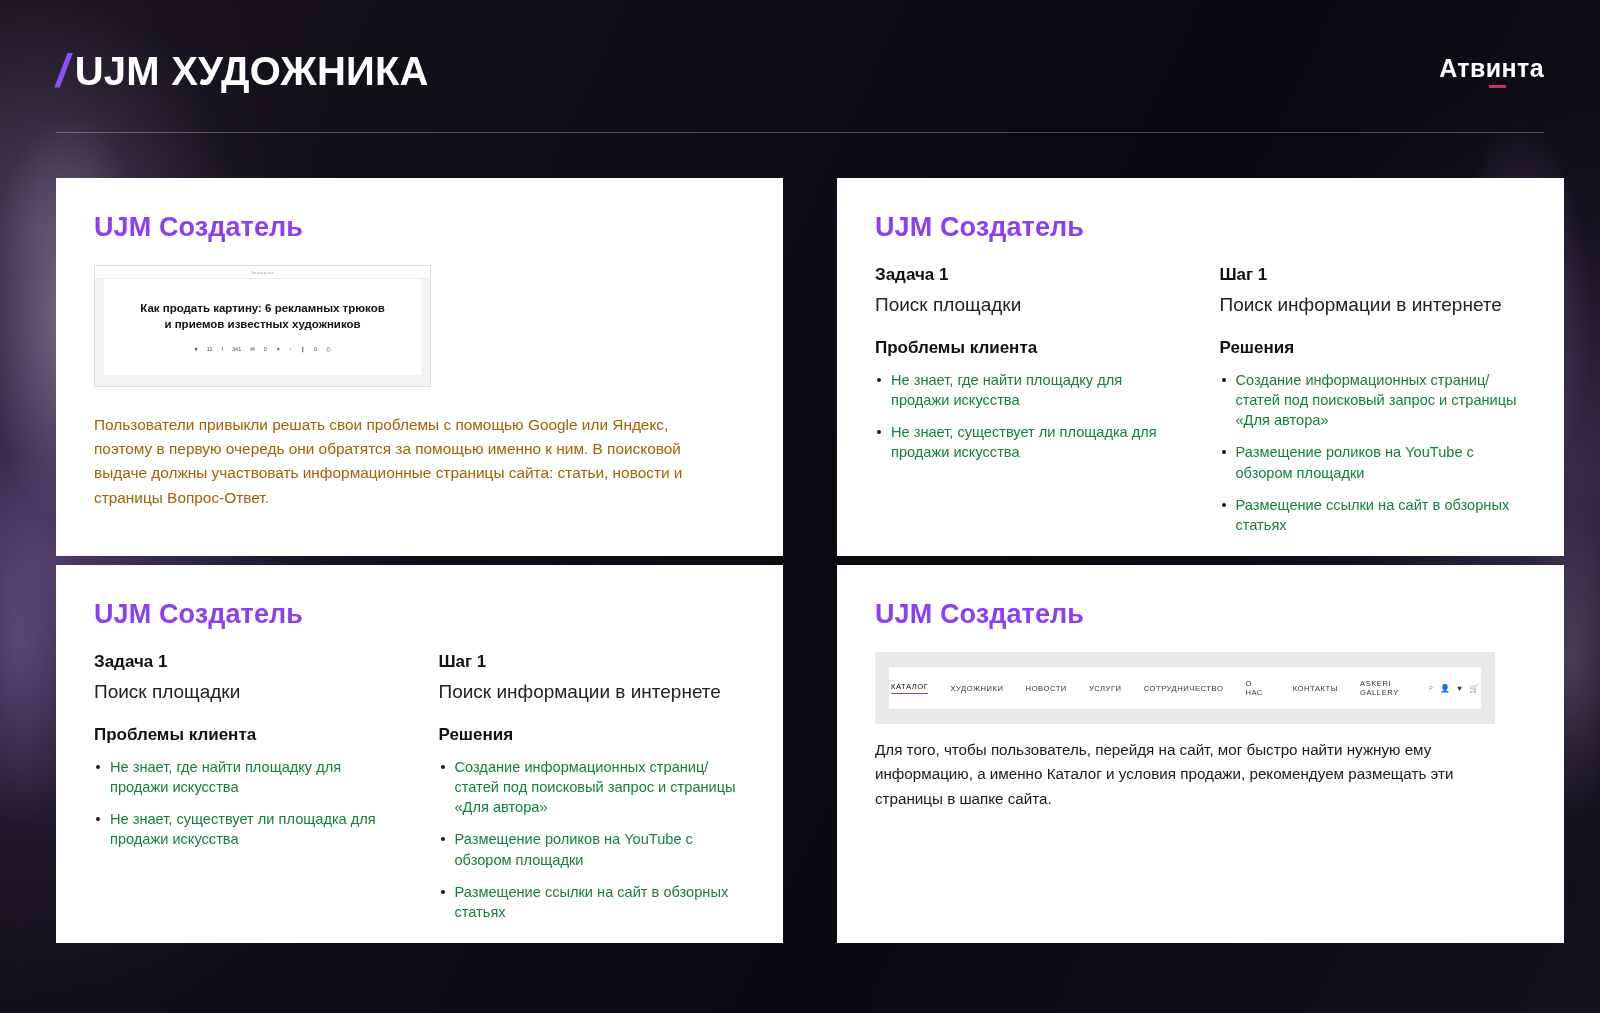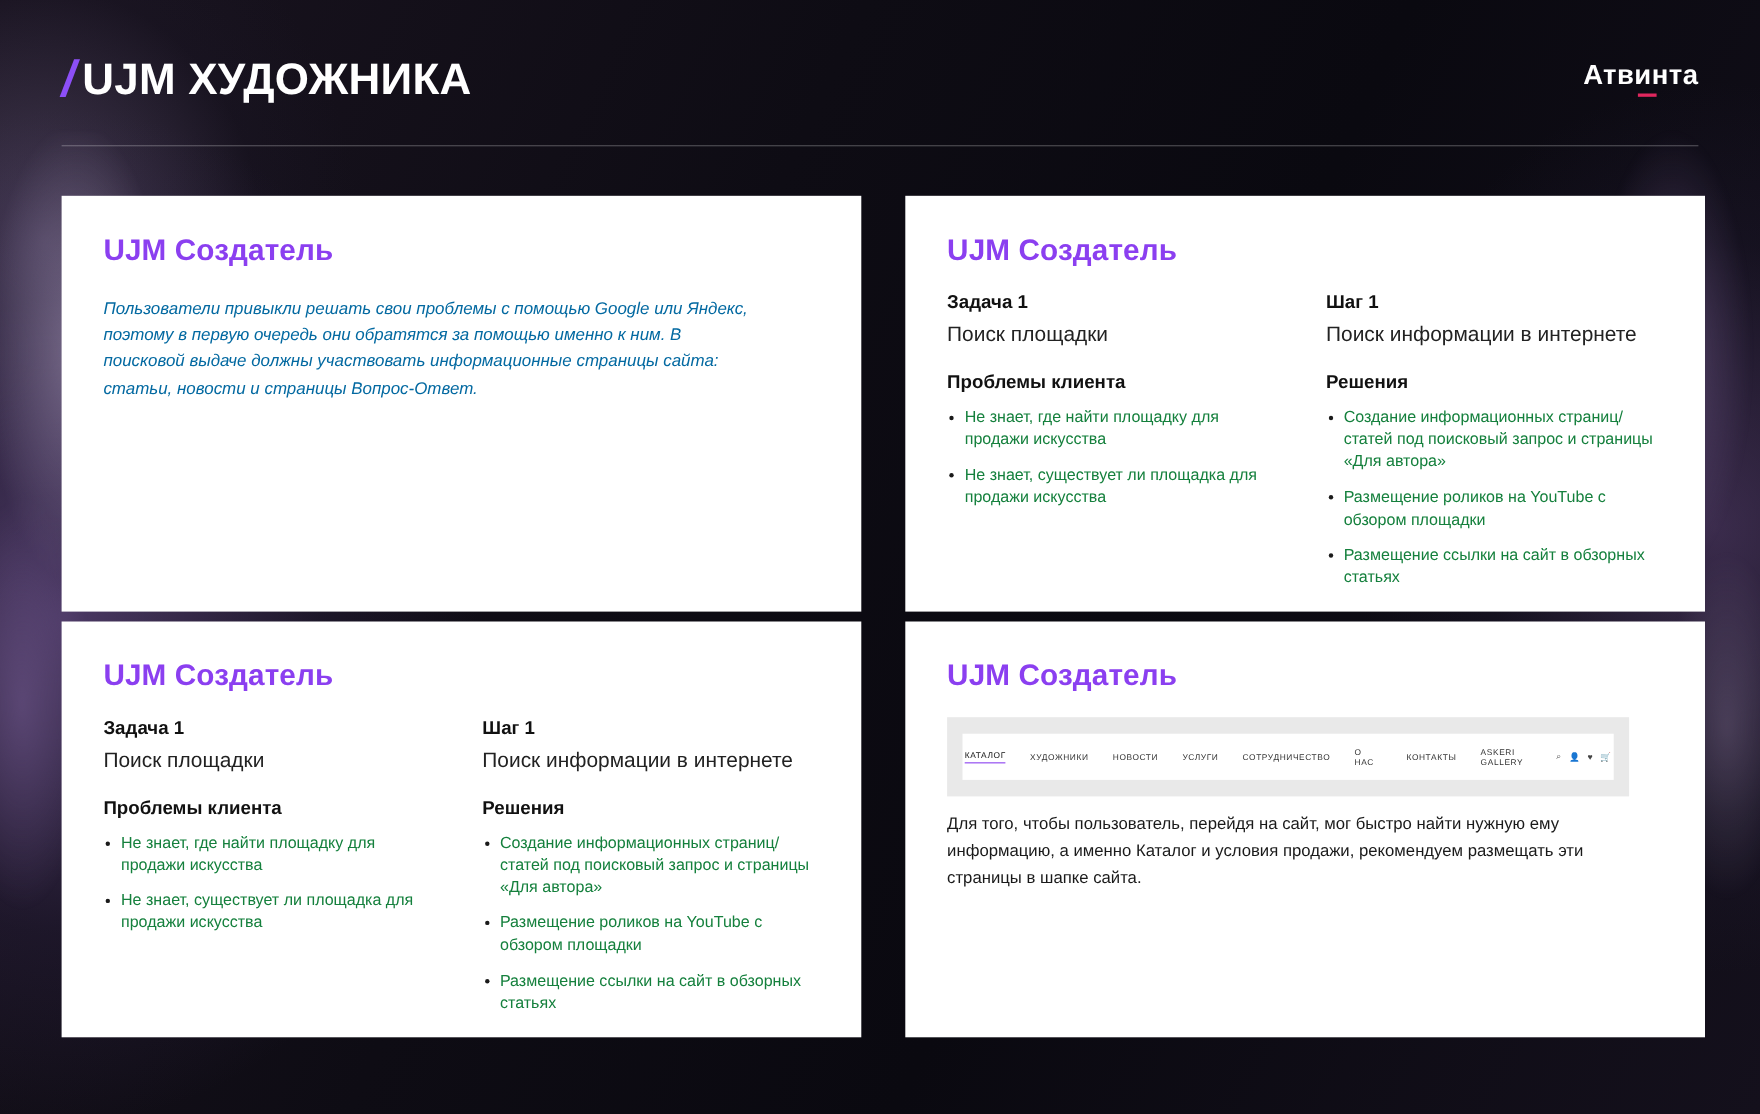--- a/index.html
+++ b/index.html
@@ -69,21 +69,21 @@
     height: 1px; background: rgba(255,255,255,0.28);
   }
 
   
   .grid {
     position: absolute; left: 56px; top: 178px;
     width: 1488px; height: 644px;
     display: grid;
     grid-template-columns: 727px 727px;
     grid-template-rows: 378px 378px;
-    gap: 9px 40px;
+    gap: 9px 54px;
   }
   .card {
     background: #ffffff;
     padding: 34px 38px 24px 38px;
     position: relative;
     overflow: hidden;
   }
   .card h2 {
     color: #8b3ff0;
     font-size: 27px;
@@ -115,23 +115,22 @@
   }
   .sc-icons {
     margin-top: 13px; display: flex; gap: 9px; align-items: center;
     font-size: 5.5px; color: #4a4a4a;
   }
   .sc-icons i { font-style: normal; display: inline-flex; align-items: center; gap: 2px; }
   .sc-icons .dot { color: #b0b0b0; }
 
   .paragraph {
     margin-top: 26px;
-    font-size: 15.4px; line-height: 1.57; color: #0369a1;
+    font-size: 15.4px; line-height: 1.57; color: #a16207;
     max-width: 600px;
-    font-style: italic;
   }
 
   
   .cols {
     display: grid; grid-template-columns: 1fr 1fr; gap: 0 38px;
     margin-top: 4px;
   }
   .col h3 {
     font-size: 17px; font-weight: 700; color: #111; margin-bottom: 9px;
   }
@@ -198,20 +197,41 @@
       <div class="logo-text">Атвинта</div>
       <div class="logo-underline"></div>
     </div>
   </div>
   <div class="header-rule"></div>
 
   <div class="grid">
 
     <div class="card">
       <h2>UJM Создатель</h2>
+      <div class="screenshot">
+        <div class="sc-top">
+          <span>Элитарное</span>
+        </div>
+        <div class="sc-body">
+          <div class="sc-headline">Как продать картину: 6 рекламных трюков и приемов известных художников</div>
+          <div class="sc-icons">
+            <i>♥</i>
+            <i>11</i>
+            <i>f</i>
+            <i>341</i>
+            <i>✉</i>
+            <i>0</i>
+            <i>✦</i>
+            <i class="dot">•</i>
+            <i>❙</i>
+            <i>0</i>
+            <i>⎙</i>
+          </div>
+        </div>
+      </div>
       <p class="paragraph">Пользователи привыкли решать свои проблемы с помощью Google или Яндекс, поэтому в первую очередь они обратятся за помощью именно к ним. В поисковой выдаче должны участвовать информационные страницы сайта: статьи, новости и страницы Вопрос-Ответ.</p>
     </div>
 
     <div class="card">
       <h2>UJM Создатель</h2>
       <div class="cols">
         <div class="col">
           <h3>Задача 1</h3>
           <div class="sub">Поиск площадки</div>
           <h4>Проблемы клиента</h4>

